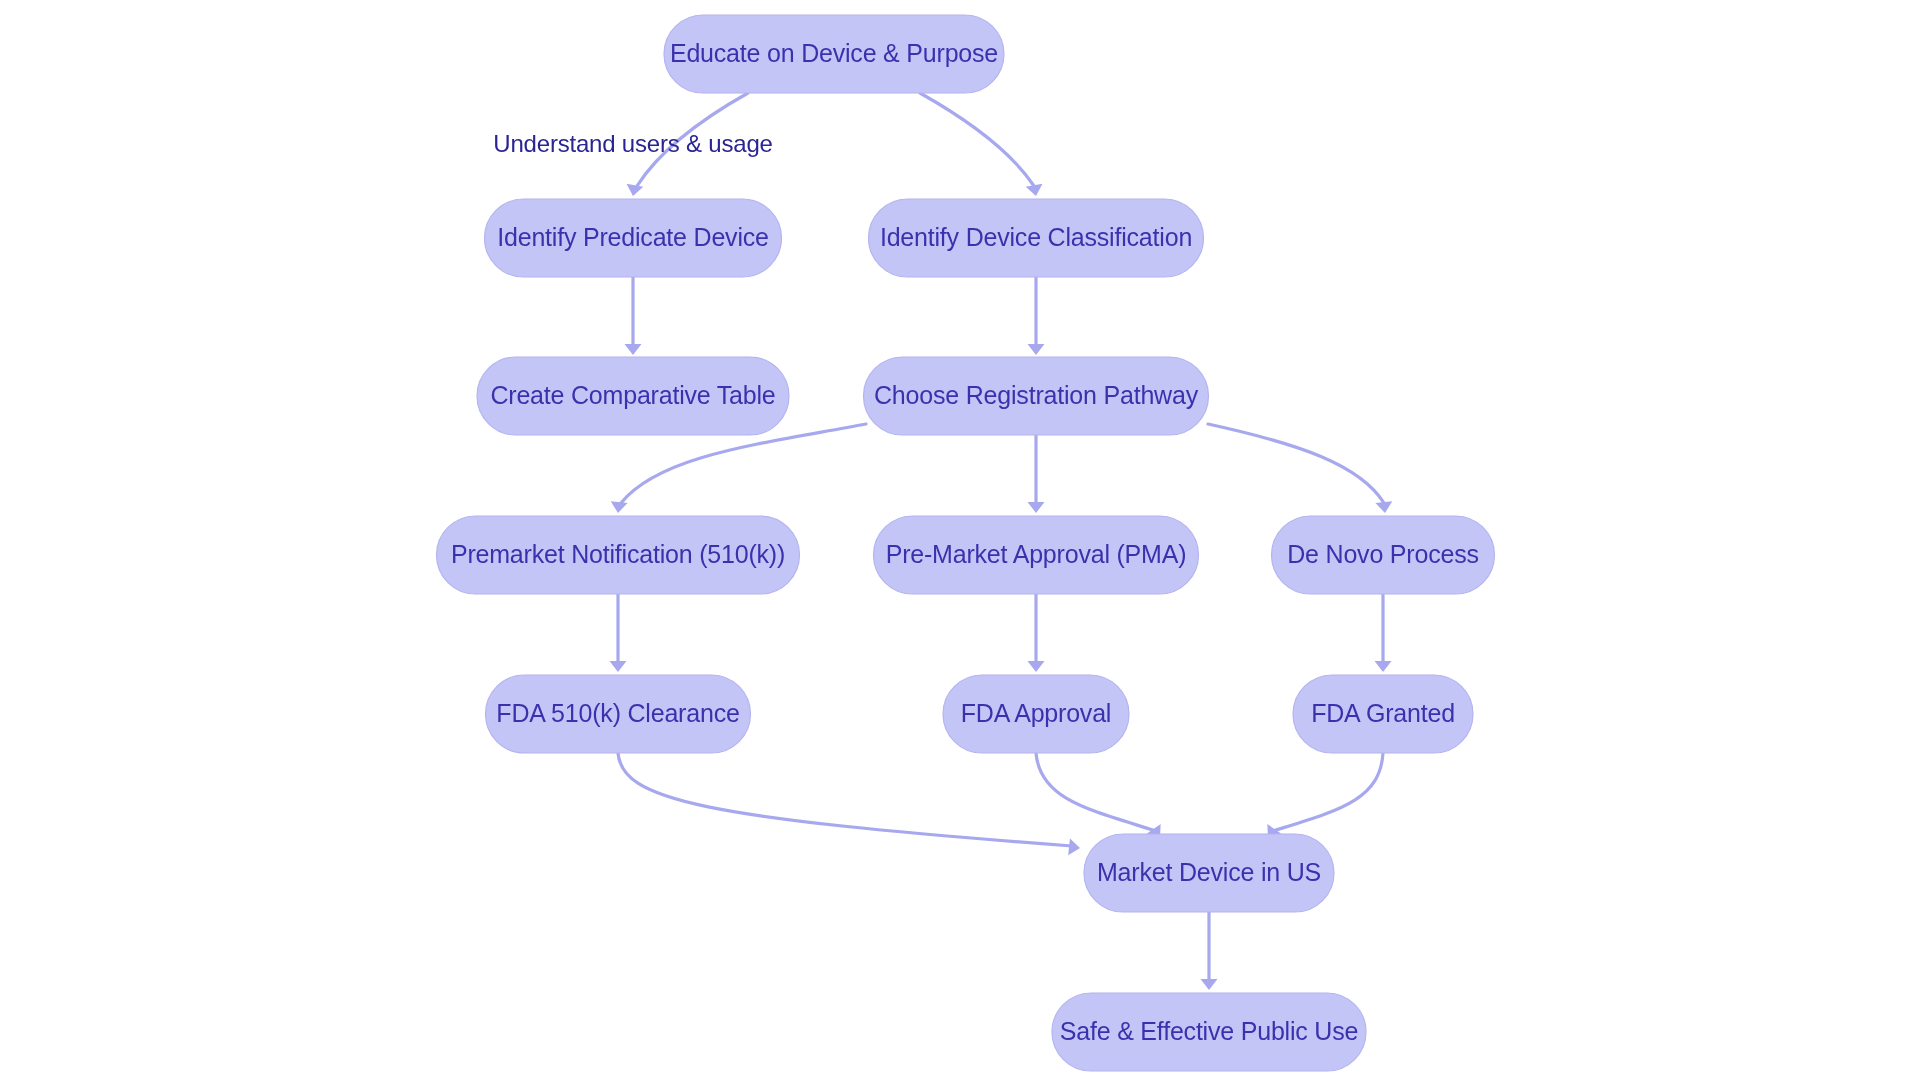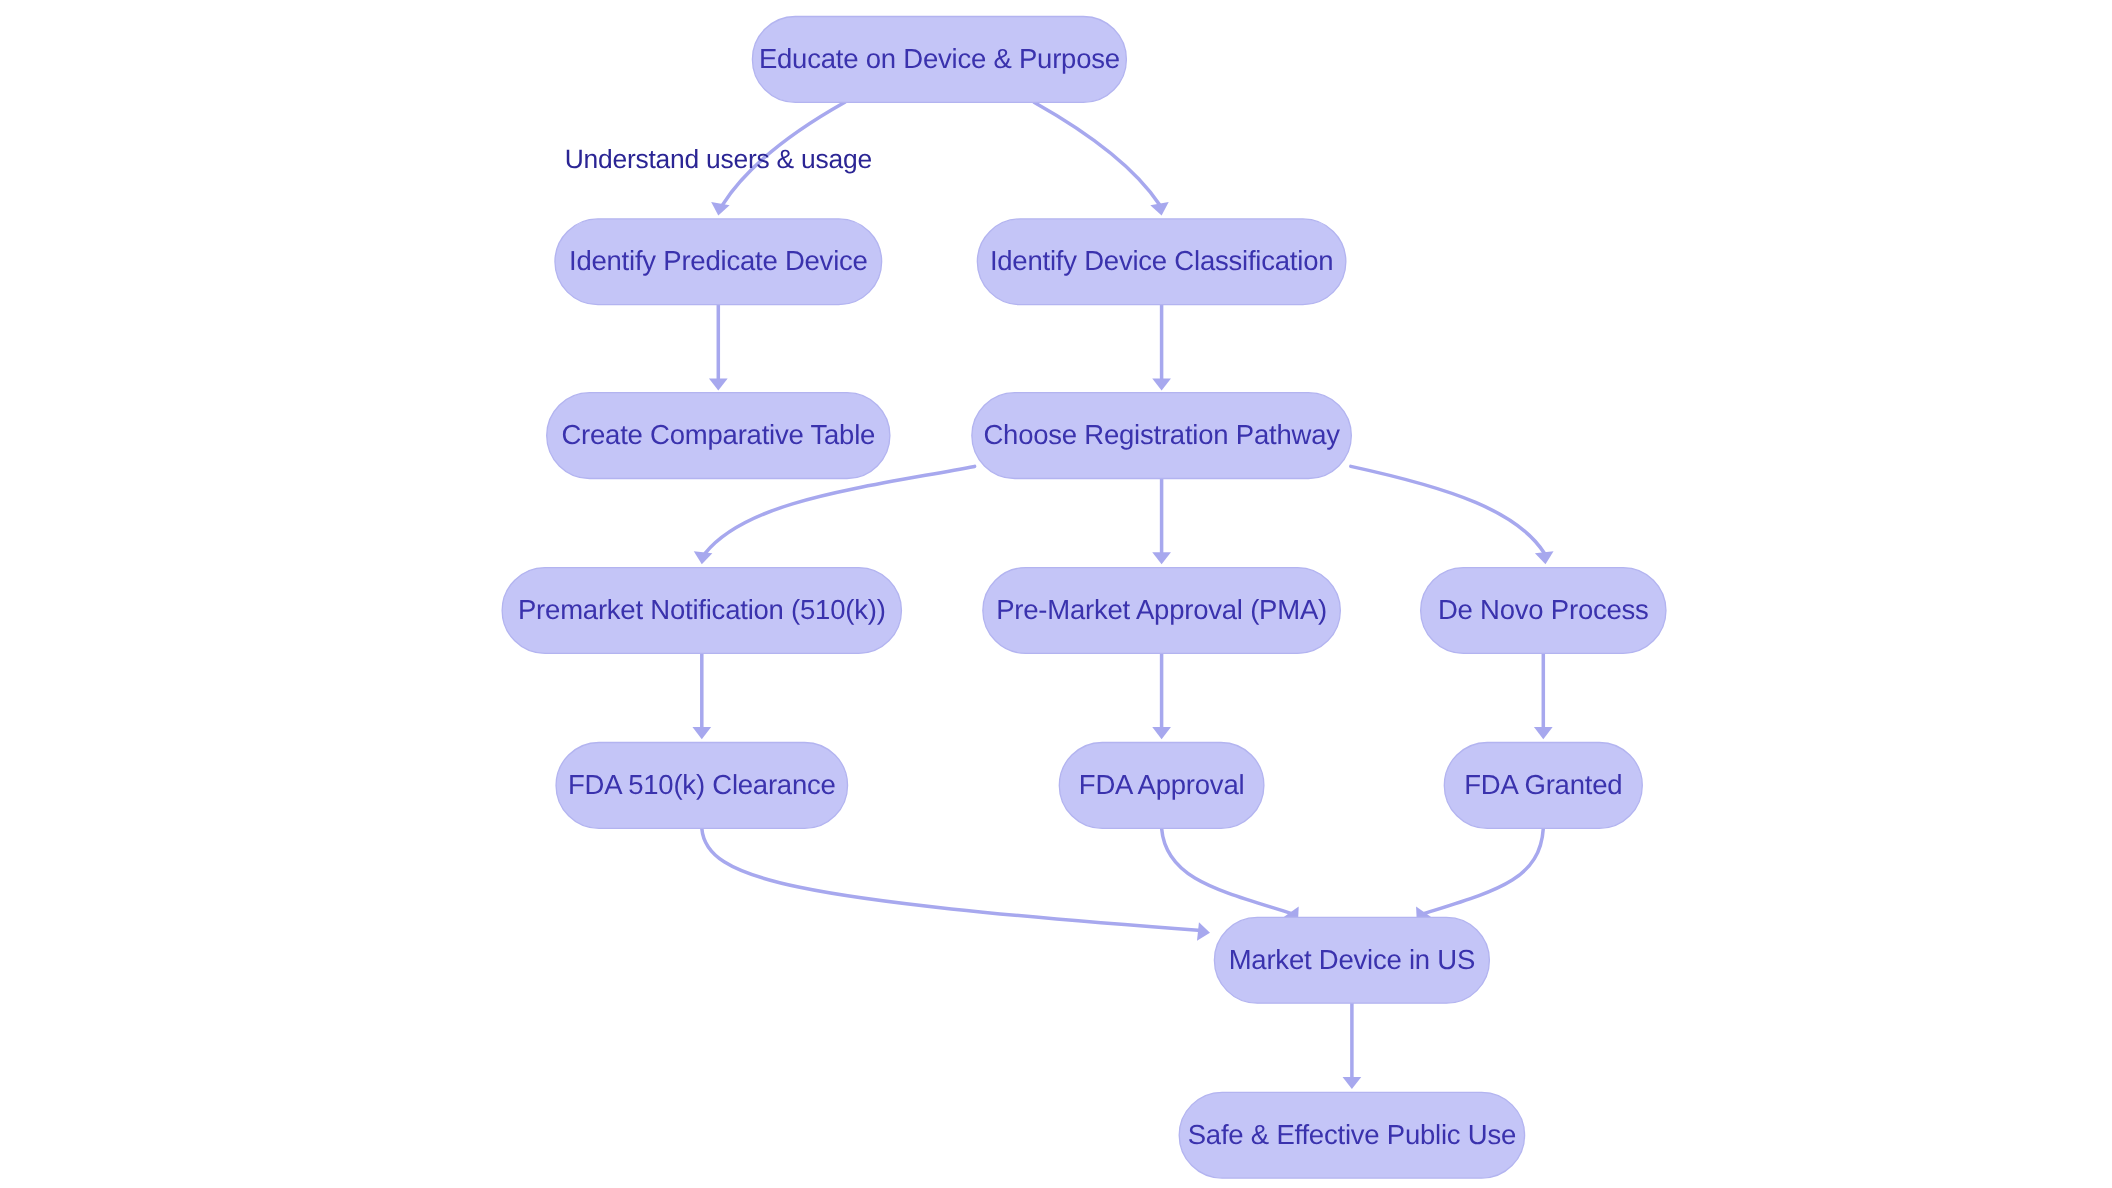--- a/index.html
+++ b/index.html
@@ -9,21 +9,20 @@
     width: 1920px;
     height: 1080px;
     overflow: hidden;
     font-family: "Liberation Sans", sans-serif;
   }
   #flowchart-root {
     position: relative;
     width: 1602px;
     height: 1080px;
     background: #ffffff;
-    margin-left: 20px;
   }
   svg#flow-svg {
     display: block;
     width: 1920px;
     height: 1080px;
   }
   .node-shape {
     fill: #c4c5f7;
     stroke: #b3b4f0;
     stroke-width: 1.2;

